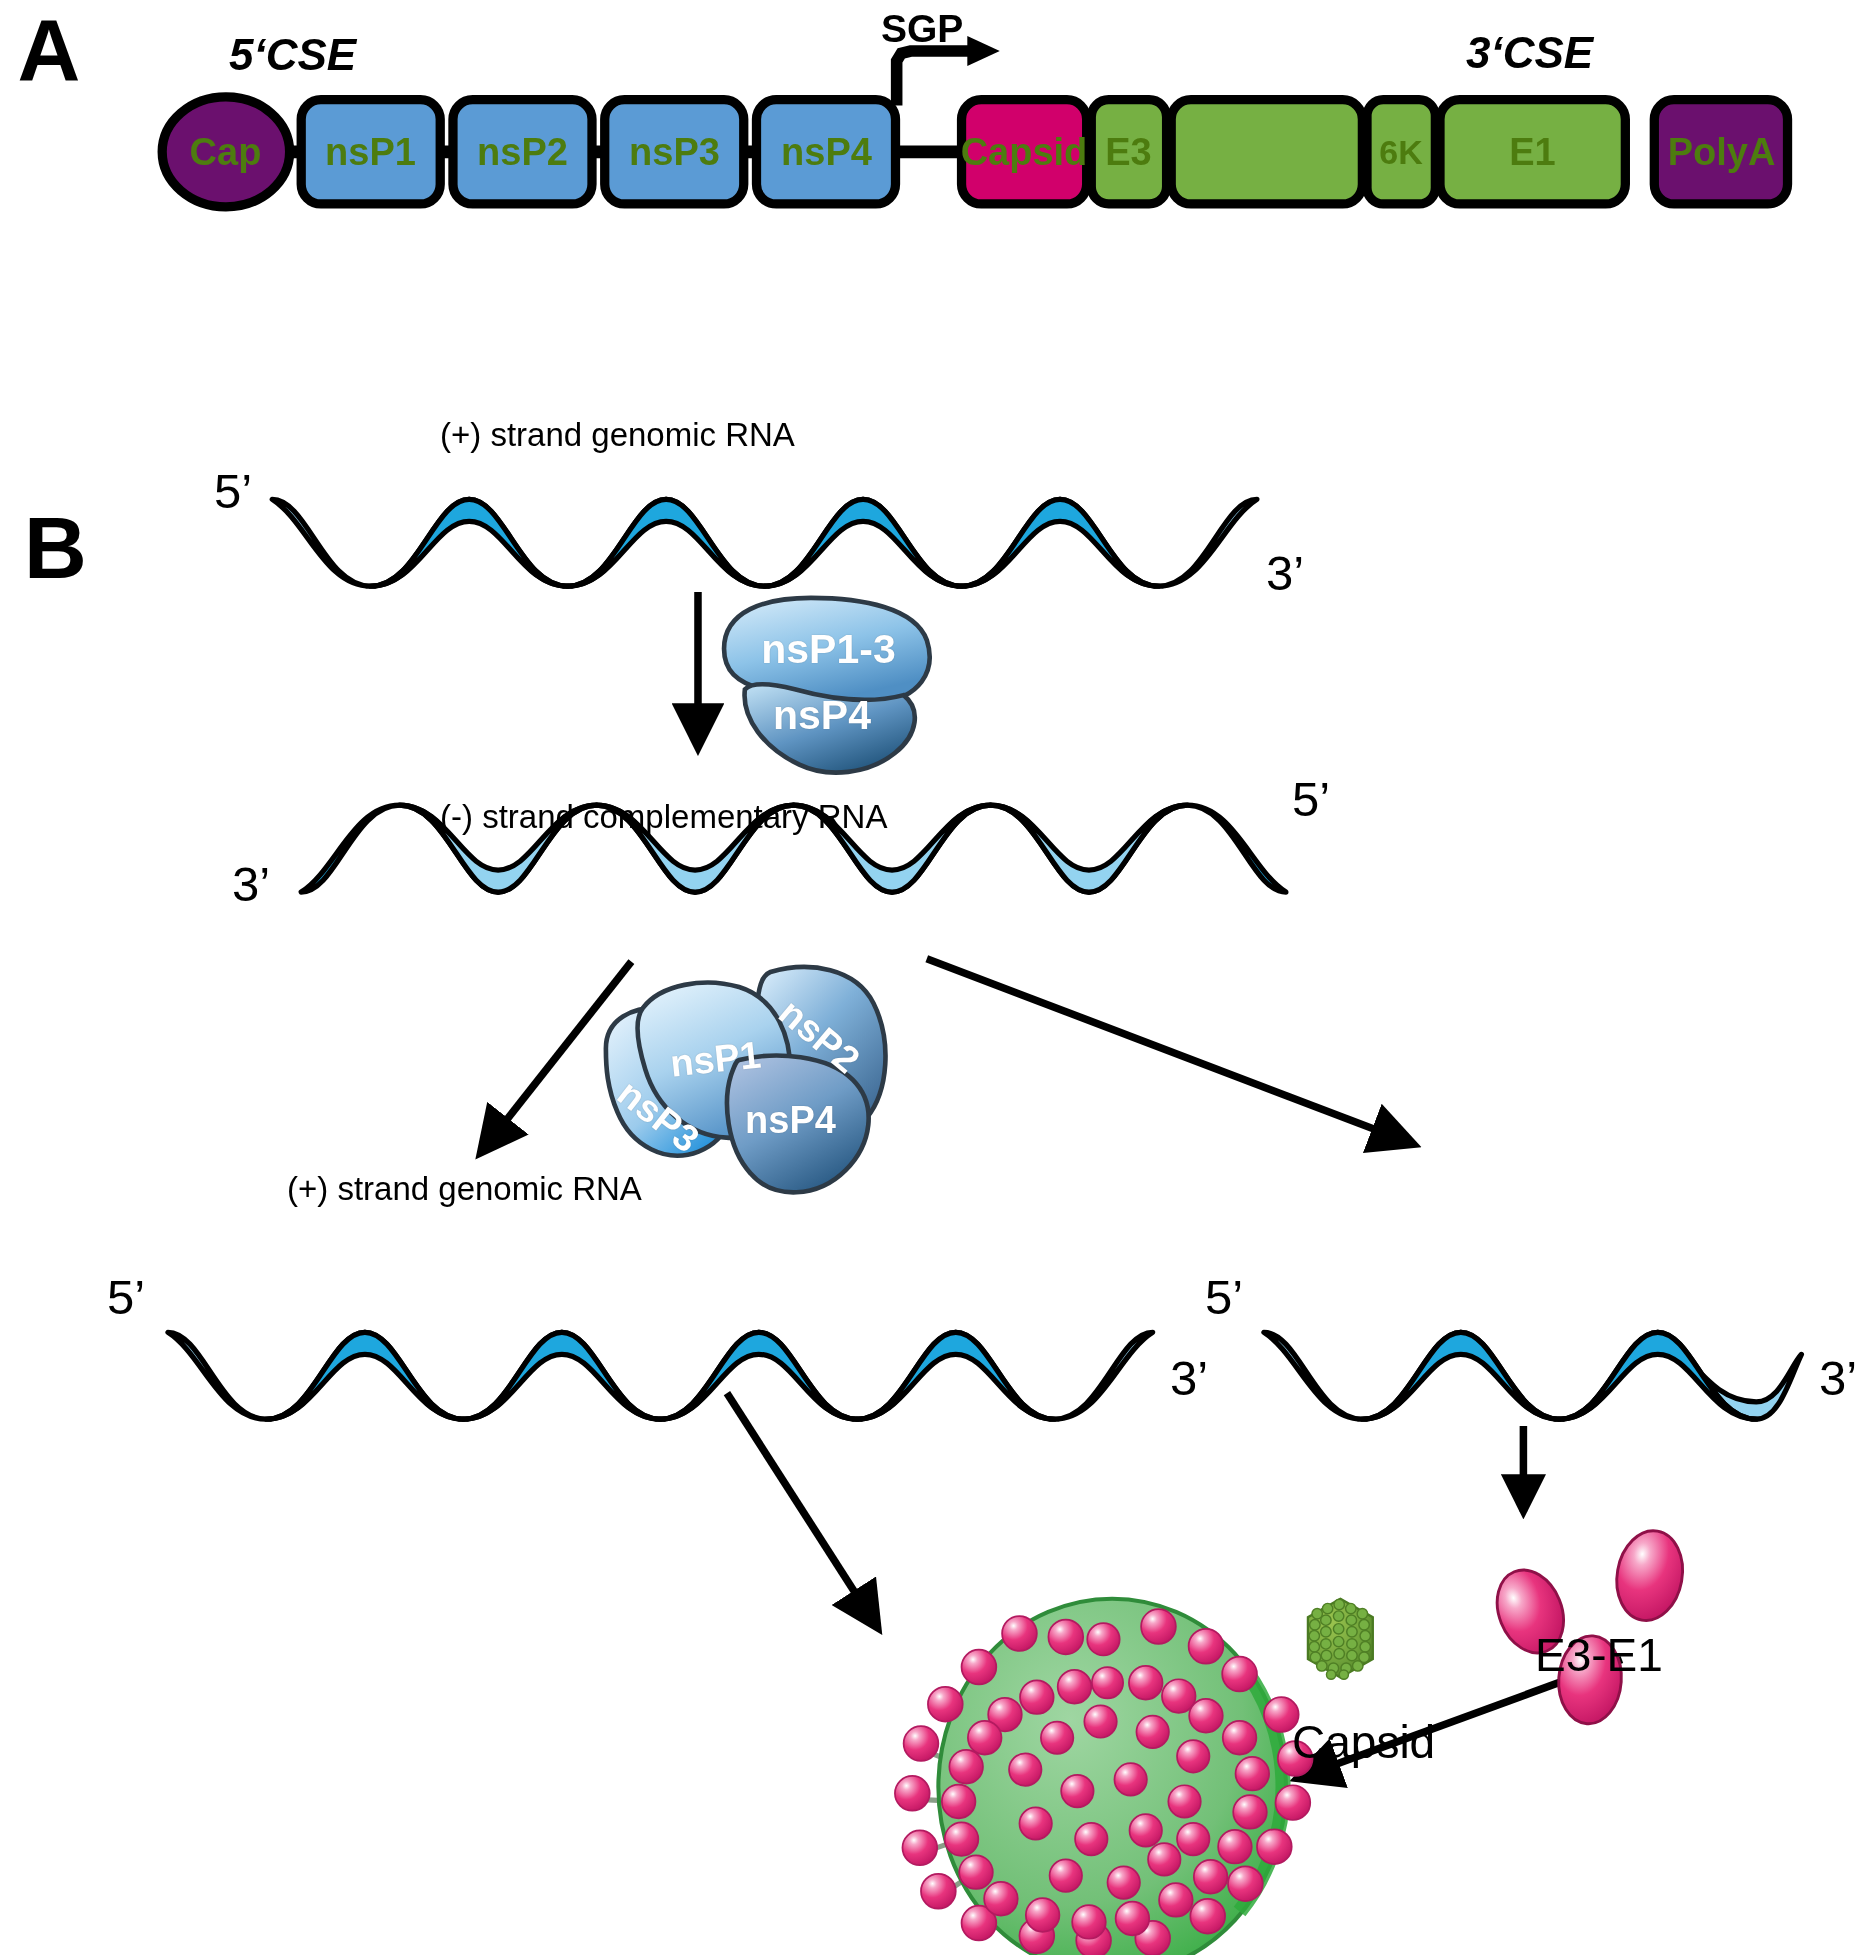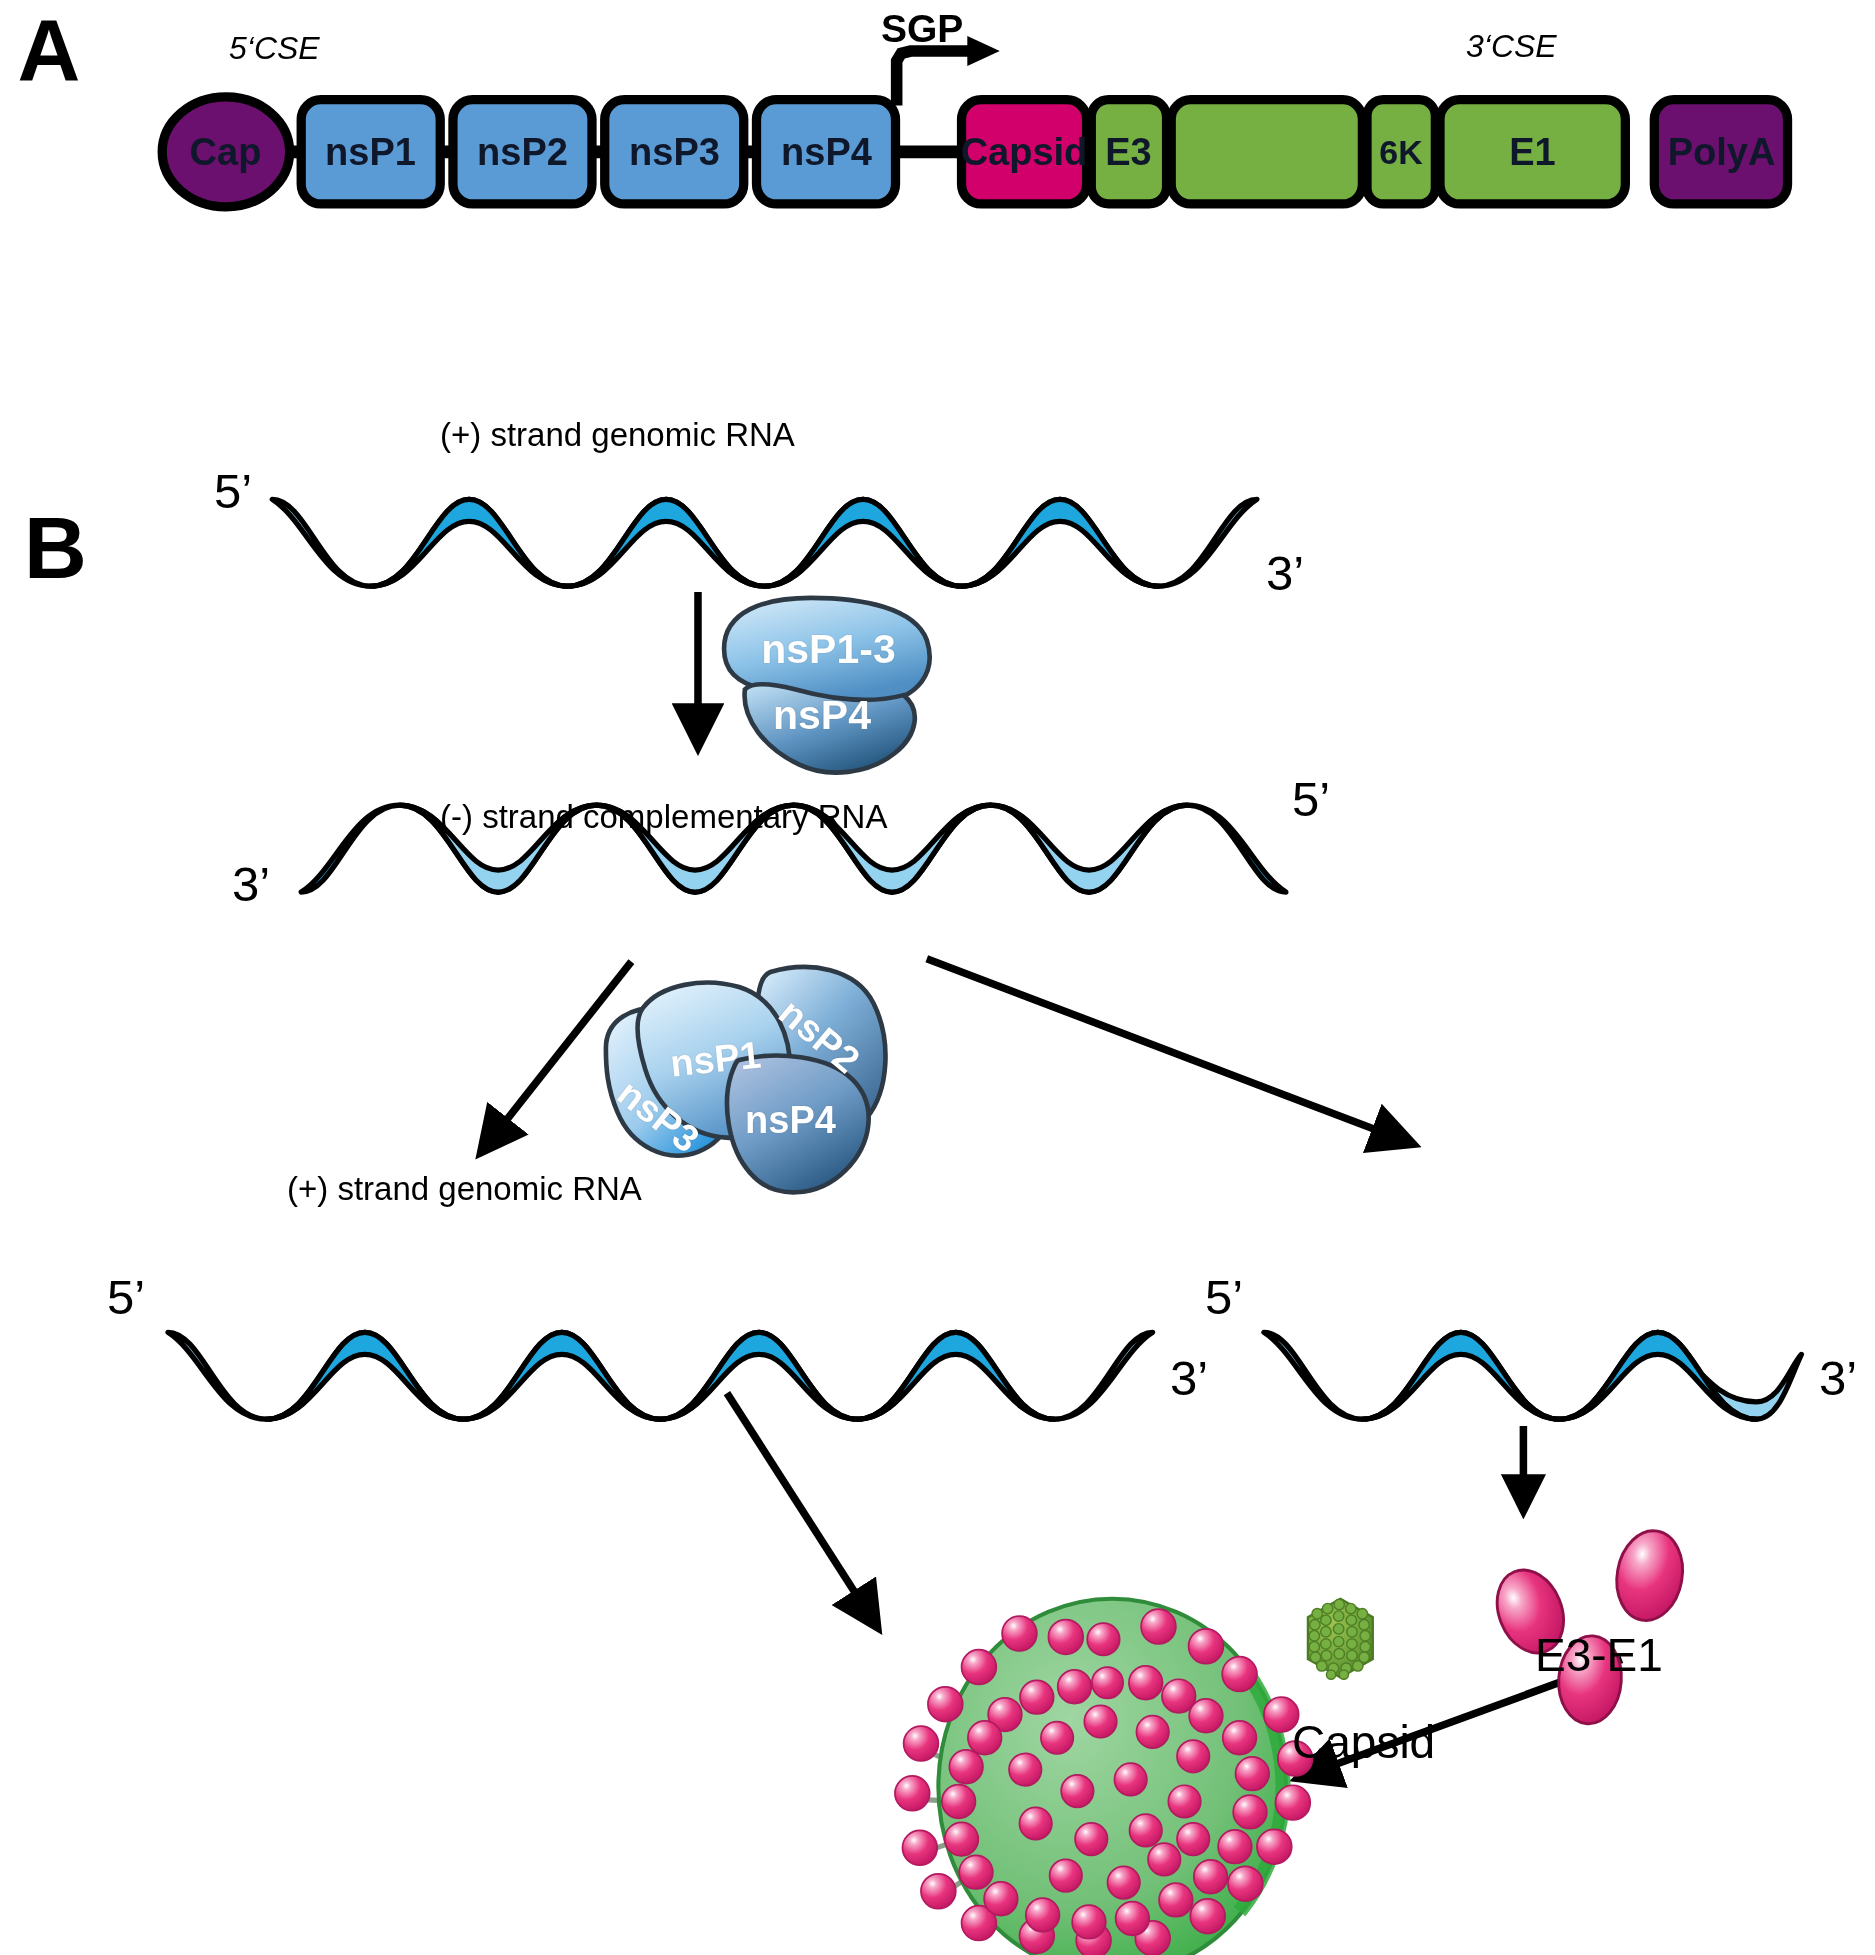--- a/index.html
+++ b/index.html
@@ -9,27 +9,27 @@
     position:relative;
     width:1875px;height:1955px;
     background:#ffffff;
     overflow:hidden;
   }
   #art{position:absolute;left:0;top:0;width:1875px;height:1955px;}
 
   
   .lbl{position:absolute;color:#000;white-space:nowrap;}
   .panel-letter{font-size:87px;font-weight:bold;line-height:1;}
-  .cse{font-size:32px;font-style:italic;font-weight:normal;}
+  .cse{font-size:44px;font-style:italic;font-weight:bold;}
   .sgp{font-size:39px;font-weight:bold;}
   .rna-title{font-size:33px;}
   .prime{font-size:49px;}
   .prod{font-size:46px;}
   .boxlabel{
-    position:absolute;color:#0f172a;font-size:38px;font-weight:bold;
+    position:absolute;color:#4d7c0f;font-size:38px;font-weight:bold;
     display:flex;align-items:center;justify-content:center;
     line-height:1;pointer-events:none;
   }
   .bloblabel{
     position:absolute;color:#fff;font-weight:bold;
     display:flex;align-items:center;justify-content:center;
     line-height:1;pointer-events:none;
     text-shadow:0 0 1.2px rgba(0,0,0,.25);
   }
 </style>

